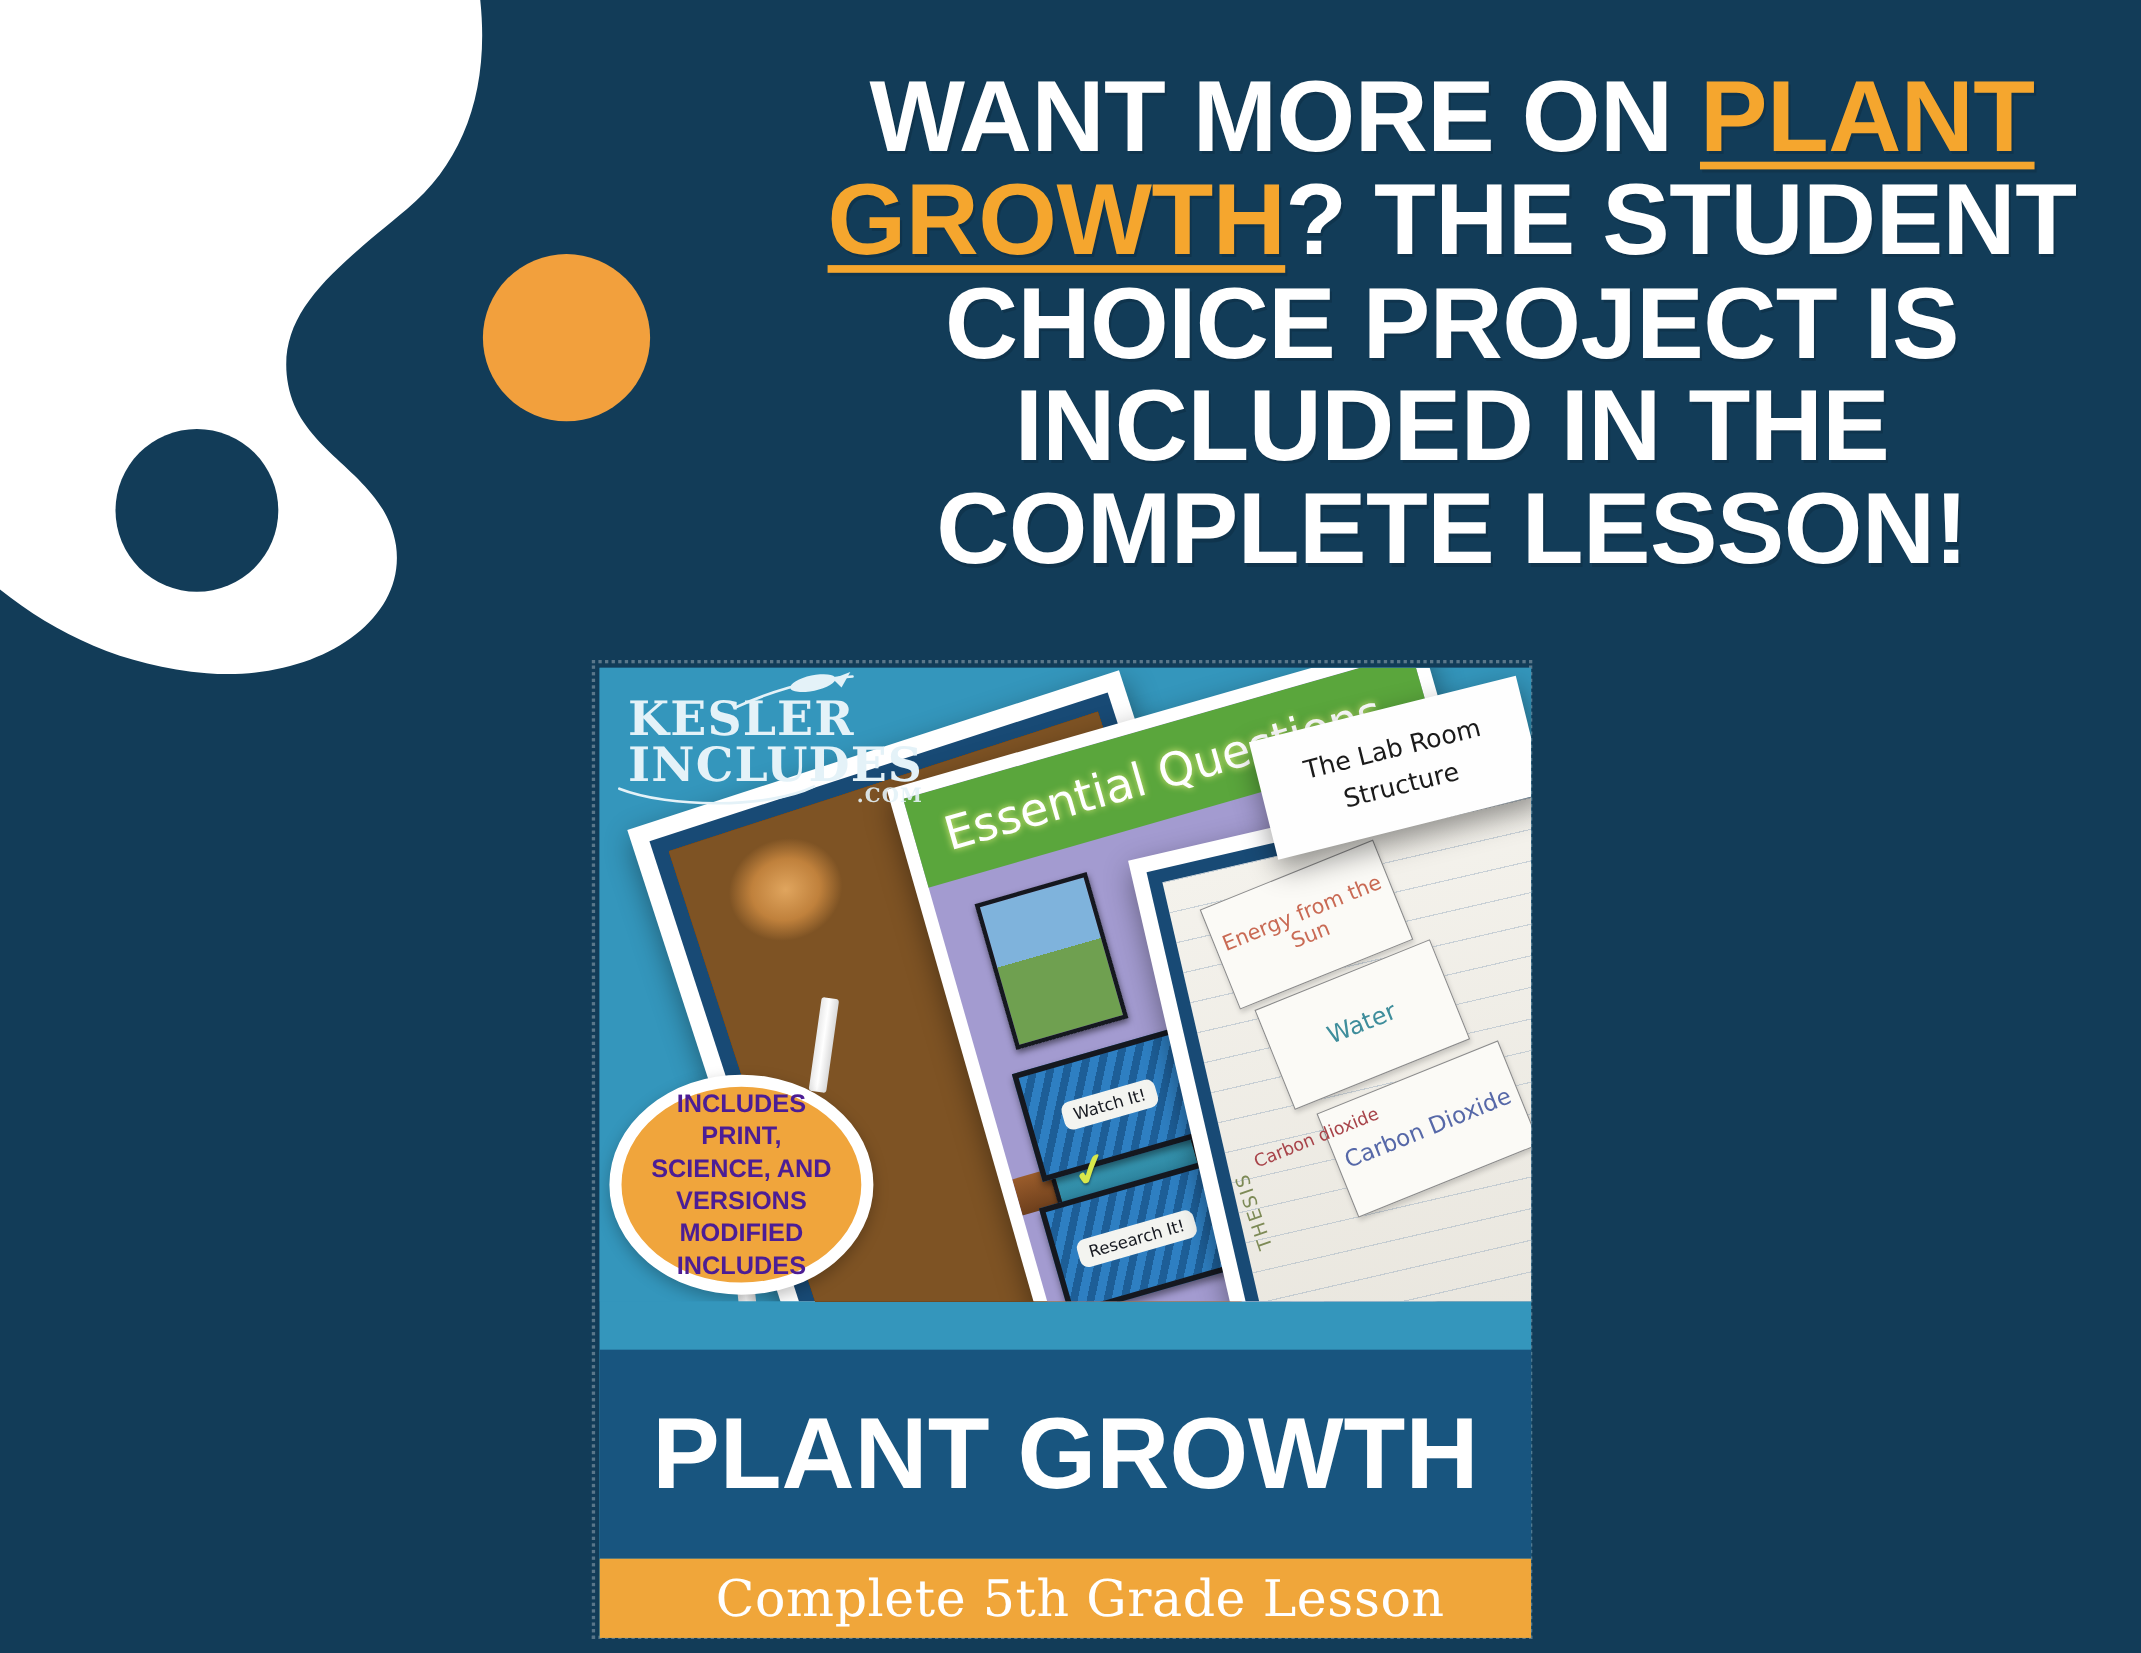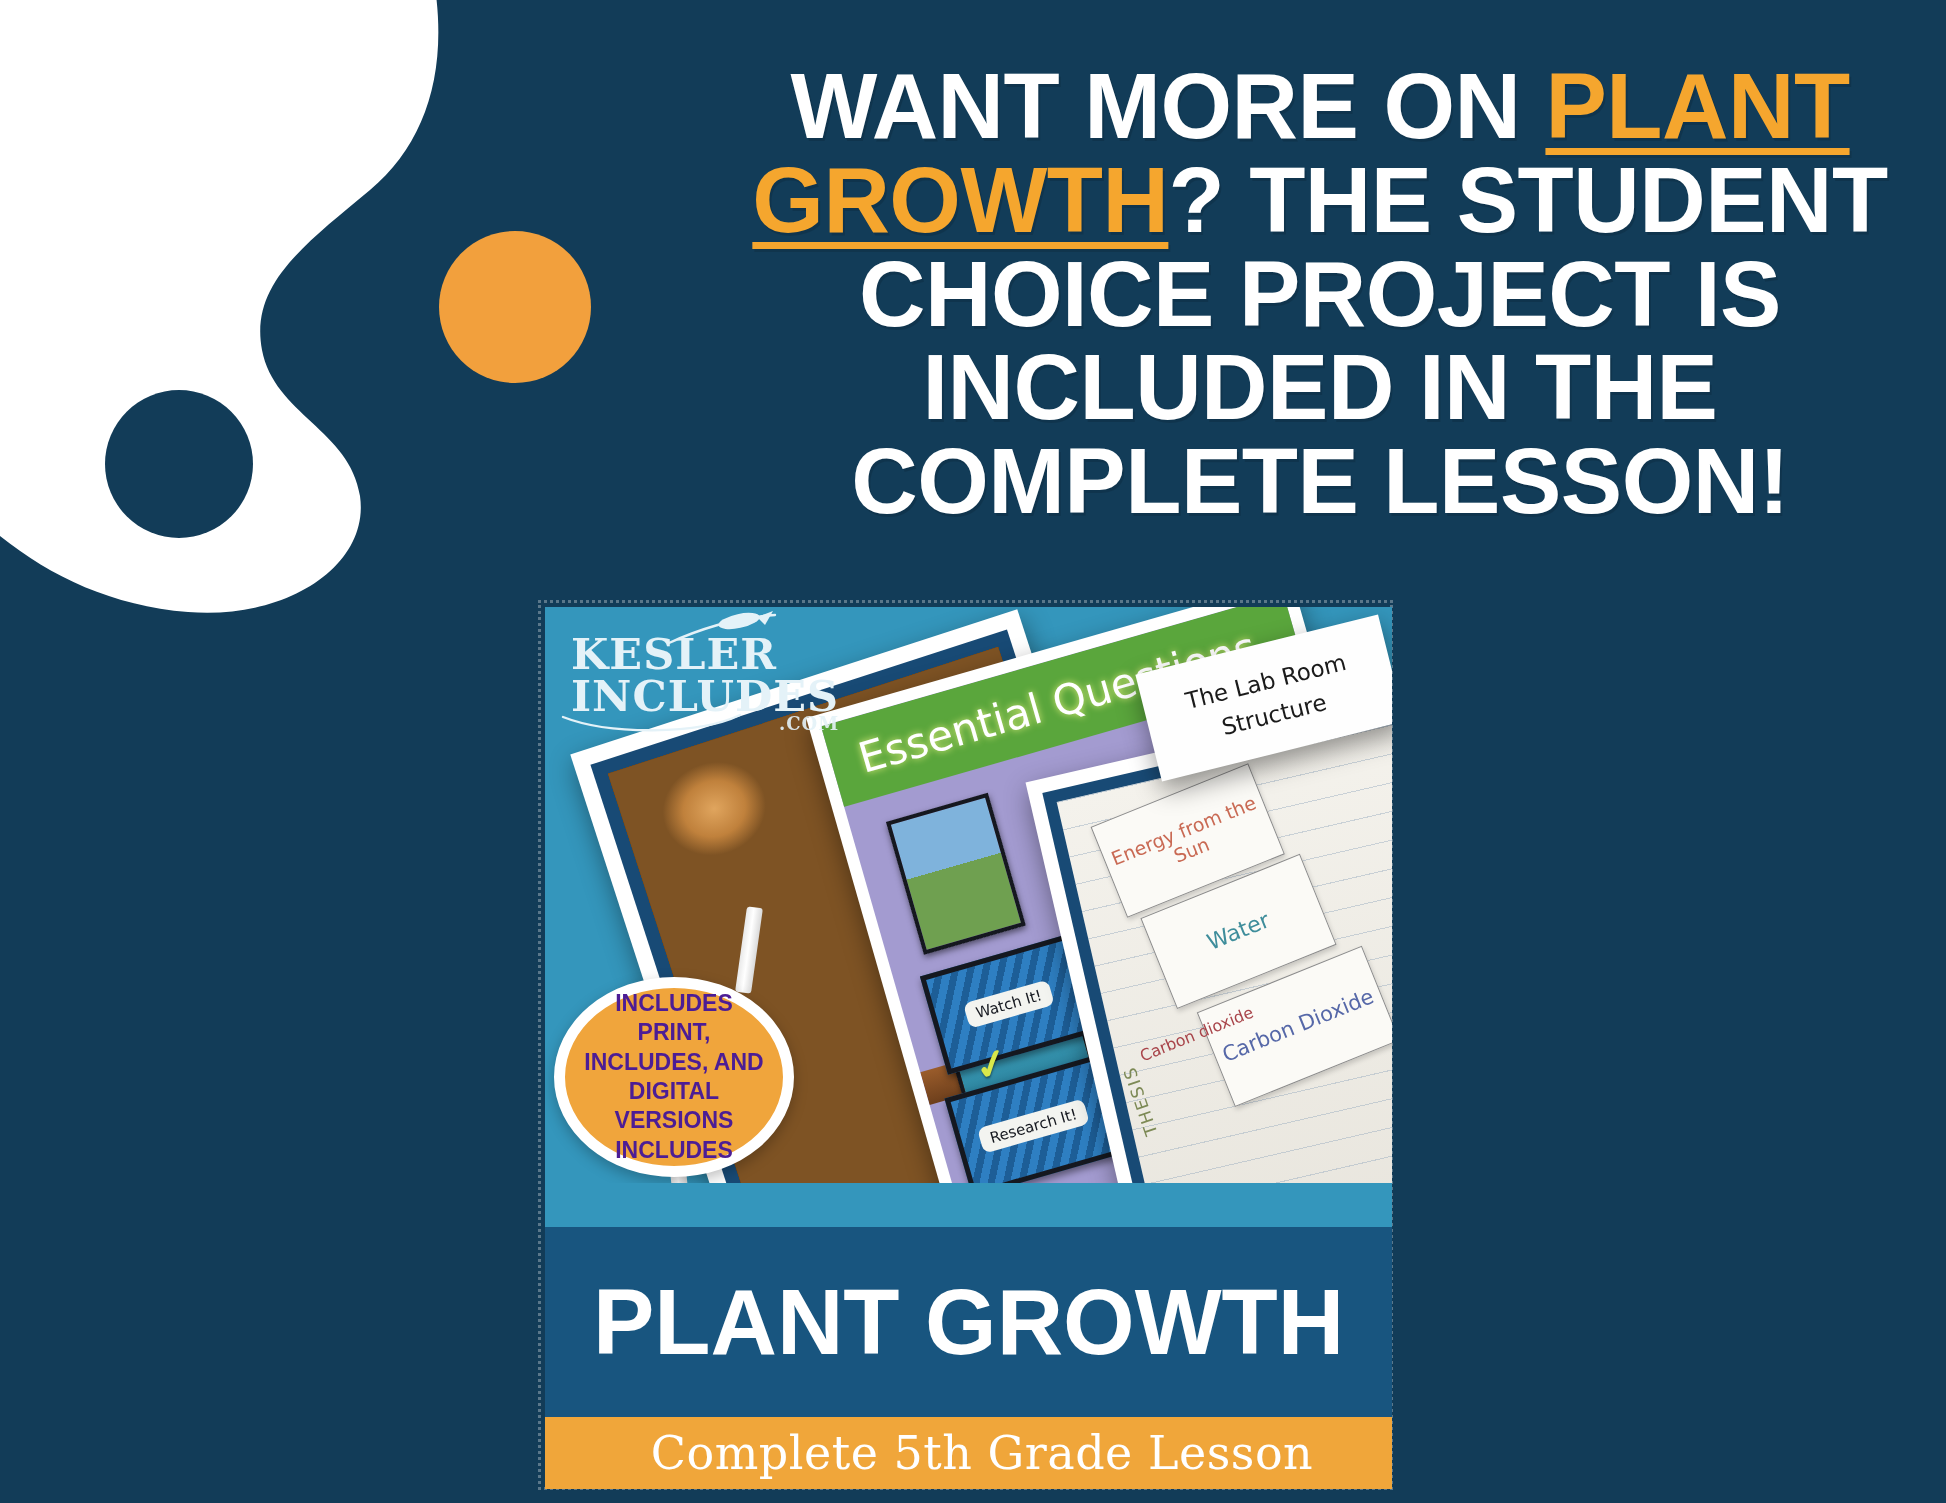--- a/index.html
+++ b/index.html
@@ -536,22 +536,22 @@
       <div class="panel" id="panel-lab">
         <span>The Lab Room</span>
         <span>Structure</span>
       </div>
 
       <div id="badge-stick-top"></div>
       <div id="badge-stick-bot"></div>
       <div id="badge">
         <div id="badge-text">
           <span>INCLUDES PRINT,</span><br>
-          <span>INCLUDES, AND</span><br>
-          <span>DIGITAL VERSIONS</span><br>
+          <span>SCIENCE, AND</span><br>
+          <span>VERSIONS MODIFIED</span><br>
           <span>INCLUDES</span>
         </div>
       </div>
     </div>
 
     <div id="title-band">
       <span>Plant Growth</span>
     </div>
 
     <div id="footer-band">

